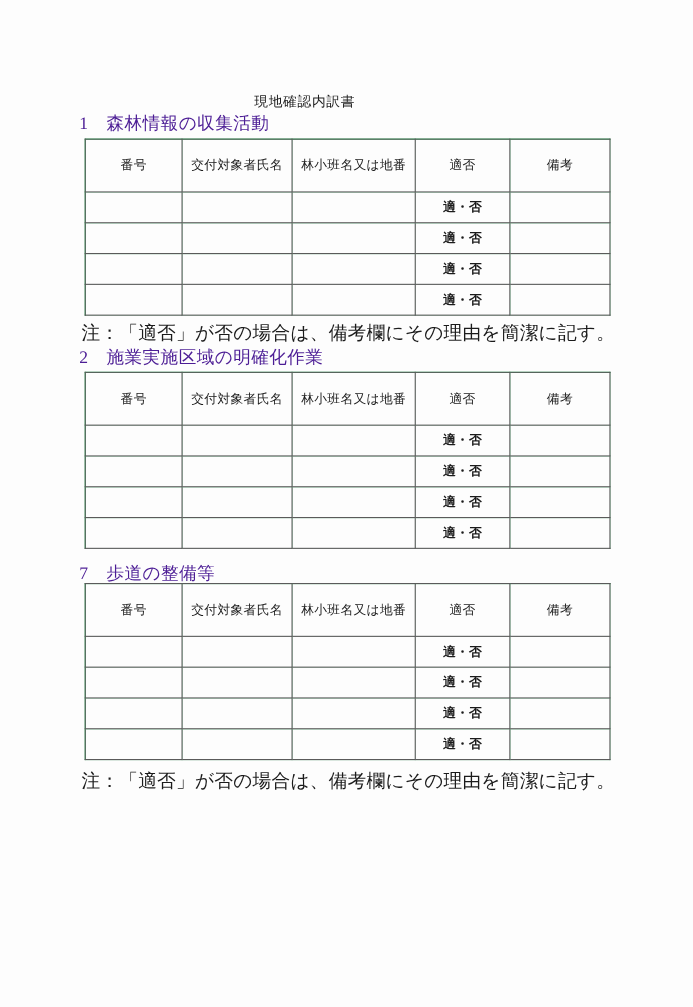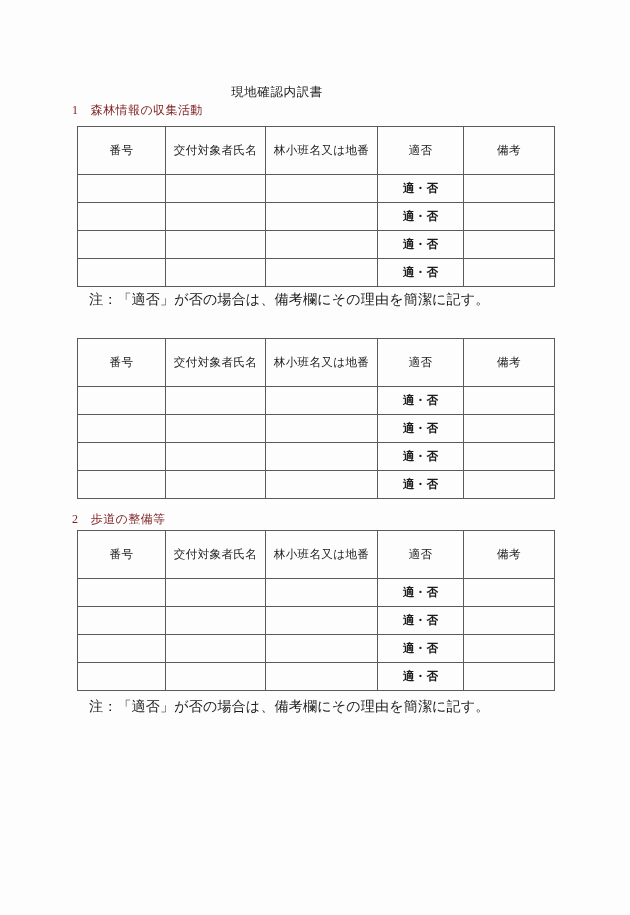--- a/index.html
+++ b/index.html
@@ -32,30 +32,30 @@
     width: 554px;
     text-align: center;
     font-size: 12.5px;
     letter-spacing: 0.6px;
     color: #1b1b1b;
   }
 
   .section-heading {
     position: absolute;
     left: 72px;
-    font-size: 12px;
+    font-size: 16px;
     letter-spacing: 0.4px;
     white-space: pre;
-    color: #7f1d1d;
+    color: #4c1d95;
   }
 
   .note-line {
     position: absolute;
-    left: 89px;
-    font-size: 14px;
+    left: 74px;
+    font-size: 17px;
     letter-spacing: 0.2px;
     white-space: pre;
     color: #1b1b1b;
   }
 
   table.form-table {
     position: absolute;
     left: 77px;
     width: 477px;
     border-collapse: collapse;
@@ -150,20 +150,21 @@
         <td></td>
         <td></td>
         <td class="judge-cell">適・否</td>
         <td></td>
       </tr>
     </tbody>
   </table>
 
   <div class="note-line" style="top: 291px;">注：「適否」が否の場合は、備考欄にその理由を簡潔に記す。</div>
 
+  <div class="section-heading" style="top: 315px;">2　施業実施区域の明確化作業</div>
 
   <table class="form-table" style="top: 338px;">
     <colgroup>
       <col class="c-no">
         <col class="c-name">
         <col class="c-parcel">
         <col class="c-judge">
         <col class="c-remarks">
     </colgroup>
     <thead>
@@ -200,21 +201,21 @@
       <tr>
         <td></td>
         <td></td>
         <td></td>
         <td class="judge-cell">適・否</td>
         <td></td>
       </tr>
     </tbody>
   </table>
 
-  <div class="section-heading" style="top: 511px;">2　歩道の整備等</div>
+  <div class="section-heading" style="top: 511px;">7　歩道の整備等</div>
 
   <table class="form-table" style="top: 530px;">
     <colgroup>
       <col class="c-no">
         <col class="c-name">
         <col class="c-parcel">
         <col class="c-judge">
         <col class="c-remarks">
     </colgroup>
     <thead>

